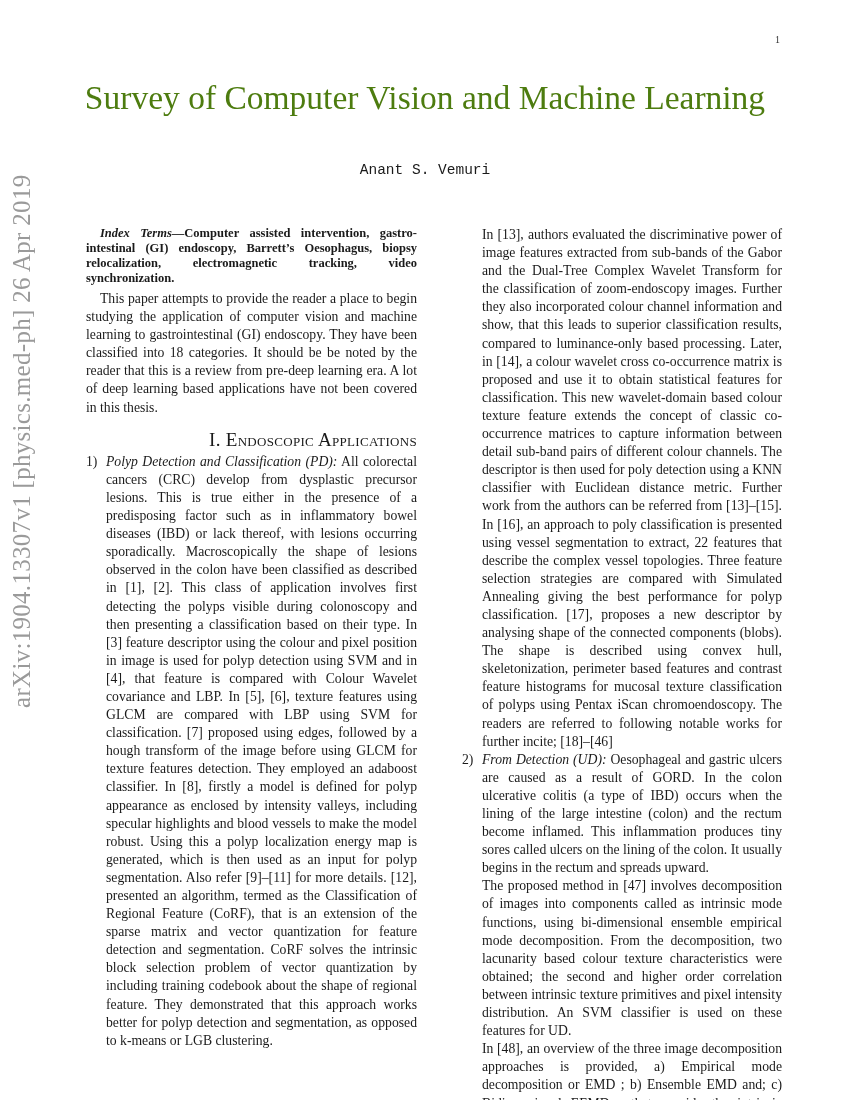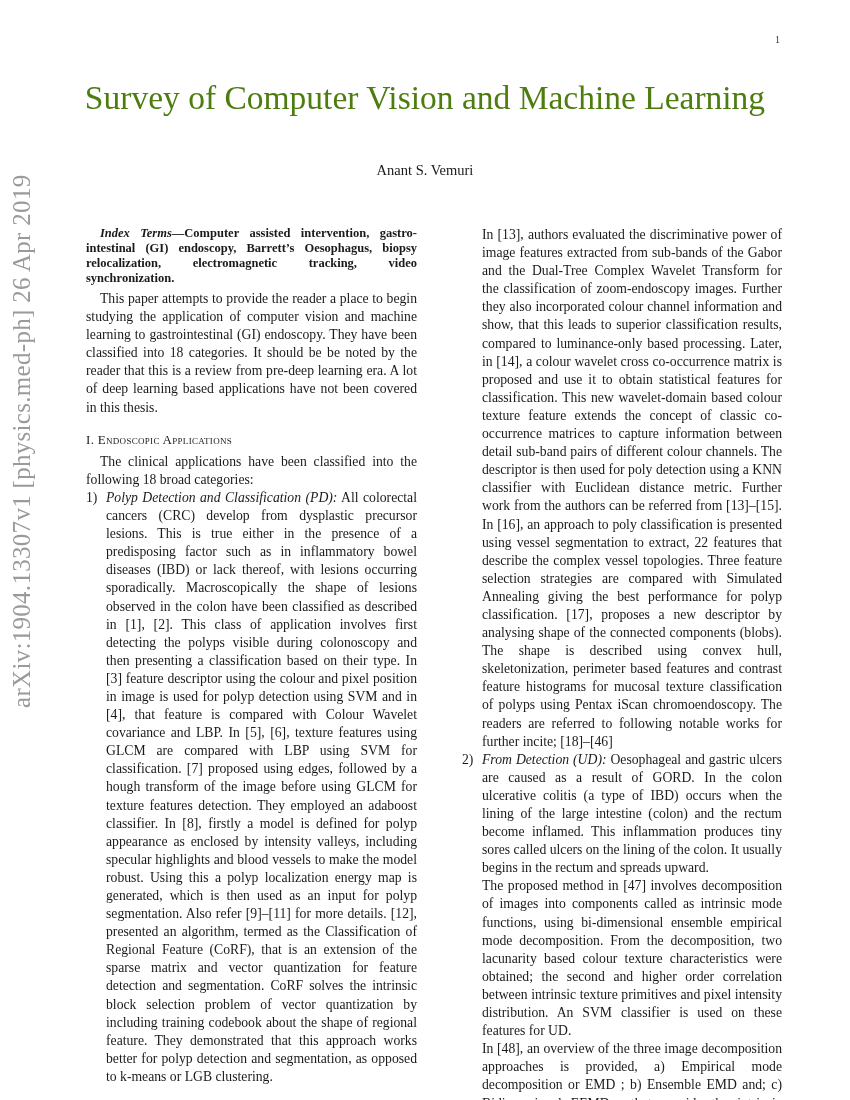--- a/index.html
+++ b/index.html
@@ -3,29 +3,29 @@
 <meta charset="utf-8">
 <style>
   html, body { margin: 0; padding: 0; background: #ffffff; }
   body { width: 850px; height: 1100px; position: relative; overflow: hidden;
          font-family: "Liberation Serif", "DejaVu Serif", serif; color: #1a1a1a; }
   .page-number { position: absolute; top: 34px; left: 775px; font-size: 10px; color: #333; }
   .arxiv-stamp { position: absolute; left: 8px; top: 708px; transform-origin: 0 0; transform: rotate(-90deg);
                  white-space: nowrap; font-size: 25px; color: #9a9a9a; letter-spacing: 0.3px; width: 520px; }
   .title { position: absolute; top: 78px; left: 40px; width: 770px; text-align: center;
            font-size: 33.5px; line-height: 40px; color: #4d7c0f; }
-  .author { position: absolute; top: 162px; left: 40px; width: 770px; text-align: center; font-size: 14.5px; }
+  .author { position: absolute; top: 162px; left: 40px; width: 770px; text-align: center; font-size: 14.5px; font-family: Liberation Mono, monospace; }
   .col { position: absolute; top: 226px; font-size: 13.7px; line-height: 18.1px; text-align: justify; hyphens: auto; }
   .col-left { left: 86px; width: 331px; }
   .col-right { left: 462px; width: 320px; }
   p { margin: 0; }
   .indent { text-indent: 14px; font-family: Liberation Serif, serif; }
   .index-terms { font-weight: bold; font-size: 12.5px; line-height: 15px; text-indent: 14px; margin-bottom: 4px; }
   .index-terms .lead { font-style: italic; }
-  .section-heading { text-align: left; margin: 14px 0 4px 0; font-size: 13px; letter-spacing: 0.3px; }
+  .section-heading { text-align: right; margin: 14px 0 4px 0; font-size: 19px; letter-spacing: 0.3px; }
   .section-heading .sc { font-variant: small-caps; }
   .list-item { position: relative; padding-left: 20px; }
   .list-num { position: absolute; left: 0; }
   .ital { font-style: italic; }
 </style>
 </head>
 <body>
 
 <div class="page-number">1</div>
 
@@ -41,21 +41,20 @@
   <p class="index-terms">
     <span class="lead">Index Terms</span><span>—</span><span>Computer assisted intervention, gastro-intestinal (GI) endoscopy, Barrett’s Oesophagus, biopsy relocalization, electromagnetic tracking, video synchronization.</span>
   </p>
   <p class="indent">This paper attempts to provide the reader a place to begin studying the application of computer vision and machine learning to gastrointestinal (GI) endoscopy. They have been classified into 18 categories. It should be be noted by the reader that this is a review from pre-deep learning era. A lot of deep learning based applications have not been covered in this thesis.</p>
 
   <div class="section-heading">
     <span>I.</span>
     <span class="sc">Endoscopic Applications</span>
   </div>
 
-  <p class="indent">The clinical applications have been classified into the following 18 broad categories:</p>
 
   <div class="list-item">
     <span class="list-num">1)</span>
     <p><span class="ital">Polyp Detection and Classification (PD):</span> <span>All colorectal cancers (CRC) develop from dysplastic precursor lesions. This is true either in the presence of a predisposing factor such as in inflammatory bowel diseases (IBD) or lack thereof, with lesions occurring sporadically. Macroscopically the shape of lesions observed in the colon have been classified as described in [1], [2]. This class of application involves first detecting the polyps visible during colonoscopy and then presenting a classification based on their type. In [3] feature descriptor using the colour and pixel position in image is used for polyp detection using SVM and in [4], that feature is compared with Colour Wavelet covariance and LBP. In [5], [6], texture features using GLCM are compared with LBP using SVM for classification. [7] proposed using edges, followed by a hough transform of the image before using GLCM for texture features detection. They employed an adaboost classifier. In [8], firstly a model is defined for polyp appearance as enclosed by intensity valleys, including specular highlights and blood vessels to make the model robust. Using this a polyp localization energy map is generated, which is then used as an input for polyp segmentation. Also refer [9]–[11] for more details. [12], presented an algorithm, termed as the Classification of Regional Feature (CoRF), that is an extension of the sparse matrix and vector quantization for feature detection and segmentation. CoRF solves the intrinsic block selection problem of vector quantization by including training codebook about the shape of regional feature. They demonstrated that this approach works better for polyp detection and segmentation, as opposed to k-means or LGB clustering.</span></p>
   </div>
 </div>
 
 <div class="col col-right">
   <div class="list-item">
     <p>In [13], authors evaluated the discriminative power of image features extracted from sub-bands of the Gabor and the Dual-Tree Complex Wavelet Transform for the classification of zoom-endoscopy images. Further they also incorporated colour channel information and show, that this leads to superior classification results, compared to luminance-only based processing. Later, in [14], a colour wavelet cross co-occurrence matrix is proposed and use it to obtain statistical features for classification. This new wavelet-domain based colour texture feature extends the concept of classic co-occurrence matrices to capture information between detail sub-band pairs of different colour channels. The descriptor is then used for poly detection using a KNN classifier with Euclidean distance metric. Further work from the authors can be referred from [13]–[15]. In [16], an approach to poly classification is presented using vessel segmentation to extract, 22 features that describe the complex vessel topologies. Three feature selection strategies are compared with Simulated Annealing giving the best performance for polyp classification. [17], proposes a new descriptor by analysing shape of the connected components (blobs). The shape is described using convex hull, skeletonization, perimeter based features and contrast feature histograms for mucosal texture classification of polyps using Pentax iScan chromoendoscopy. The readers are referred to following notable works for further incite; [18]–[46]</p>

